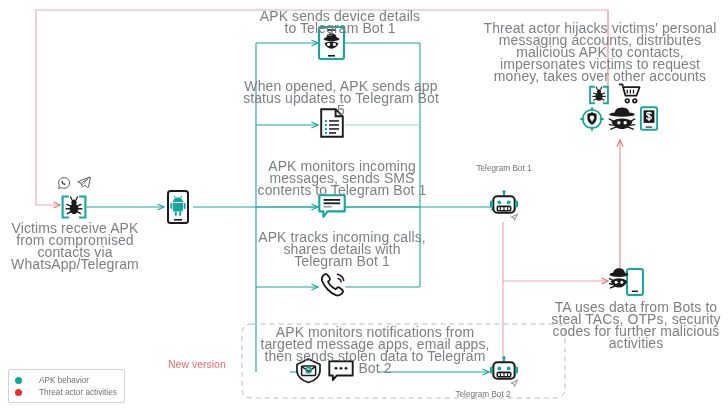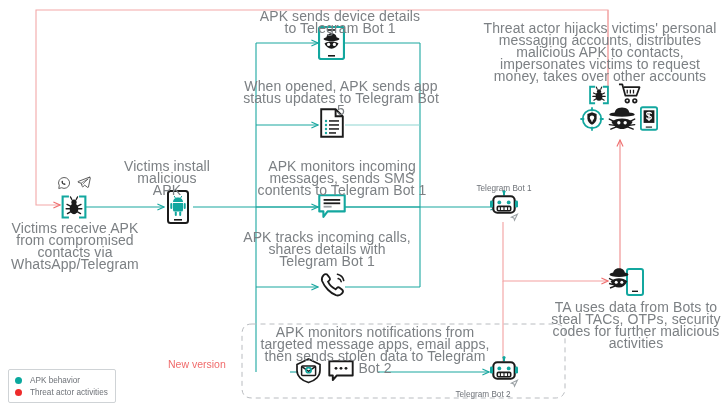--- a/index.html
+++ b/index.html
@@ -7,21 +7,21 @@
        font-family:"Liberation Sans","DejaVu Sans",sans-serif;color:#6e7278;}
   .canvas{position:absolute;left:0;top:0;width:728px;height:410px;}
   svg.wires{position:absolute;left:0;top:0;width:728px;height:410px;}
   .lbl{position:absolute;text-align:center;line-height:12px;font-size:14px;color:#7c8084;
        letter-spacing:.1px;}
   .ico{position:absolute;}
   .nodelbl{position:absolute;text-align:center;font-size:8.2px;color:#6e7278;white-space:nowrap;}
   .newver{position:absolute;color:#f06b6b;font-size:10.5px;}
   .legend{position:absolute;border:1px solid #cfd3d6;background:#fff;border-radius:2px;
           padding:4px 7px 4px 6px;}
-  .legrow{display:flex;align-items:center;gap:8px;height:12px;}
+  .legrow{display:flex;align-items:center;gap:17px;height:12px;}
   .dot{width:7px;height:7px;border-radius:50%;display:inline-block;flex:0 0 auto;}
   .legtxt{font-size:8.2px;color:#6e7278;white-space:nowrap;}
 </style>
 </head>
 <body>
 
 <div class="canvas">
 
   <svg class="wires" viewBox="0 0 728 410">
     <defs>
@@ -259,37 +259,36 @@
       <rect x="1" y="1" width="18" height="25" rx="2" fill="#fff" stroke="#13a79f" stroke-width="2"></rect>
       <rect x="6.4" y="22.4" width="7" height="1.3" fill="#1b1b1b"></rect>
       <rect x="4" y="4.4" width="12" height="14" fill="#1b1b1b"></rect>
       <path d="M10 6.4v10" stroke="#fff" stroke-width="1.4"></path>
       <path d="M12.6 8.6c0-1.2-1.2-1.8-2.6-1.8s-2.6.7-2.6 1.8 1.2 1.6 2.6 1.9 2.6.8 2.6 2-1.2 1.9-2.6 1.9-2.6-.7-2.6-1.9" fill="none" stroke="#fff" stroke-width="1.4"></path>
     </svg>
   </div>
 
   <div class="lbl" style="left:6px;top:222px;width:138px;">Victims receive APK from compromised contacts via WhatsApp/Telegram</div>
 
-  <div class="lbl" style="left:123px;top:160px;width:88px;">Victims install malicious APK</div>
 
   <div class="lbl" style="left:255px;top:10px;width:170px;">APK sends device details to Telegram Bot 1</div>
 
   <div class="lbl" style="left:243px;top:80px;width:196px;">When opened, APK sends app status updates to Telegram Bot 5</div>
 
   <div class="lbl" style="left:245px;top:160px;width:194px;">APK monitors incoming messages, sends SMS contents to Telegram Bot 1</div>
 
-  <div class="lbl" style="left:240px;top:231px;width:174px;">APK tracks incoming calls, shares details with Telegram Bot 1</div>
+  <div class="lbl" style="left:255px;top:231px;width:174px;">APK tracks incoming calls, shares details with Telegram Bot 1</div>
 
   <div class="lbl" style="left:252px;top:326px;width:246px;">APK monitors notifications from targeted message apps, email apps, then sends stolen data to Telegram Bot 2</div>
 
   <div class="lbl" style="left:551px;top:301px;width:170px;">TA uses data from Bots to steal TACs, OTPs, security codes for further malicious activities</div>
 
   <div class="lbl" style="left:478px;top:22px;width:244px;">Threat actor hijacks victims' personal messaging accounts, distributes malicious APK to contacts, impersonates victims to request money, takes over other accounts</div>
 
-  <div class="nodelbl" style="left:467px;top:184px;width:74px;">Telegram Bot 1</div>
+  <div class="nodelbl" style="left:467px;top:164px;width:74px;">Telegram Bot 1</div>
 
   <div class="nodelbl" style="left:446px;top:390px;width:74px;">Telegram Bot 2</div>
 
   <div class="newver" style="left:168px;top:358px;">New version</div>
 
   <div class="legend" style="left:8px;top:369px;">
     <div class="legrow">
       <span class="dot" style="background:#0aa89e;"></span>
       <span class="legtxt">APK behavior</span>
     </div>

